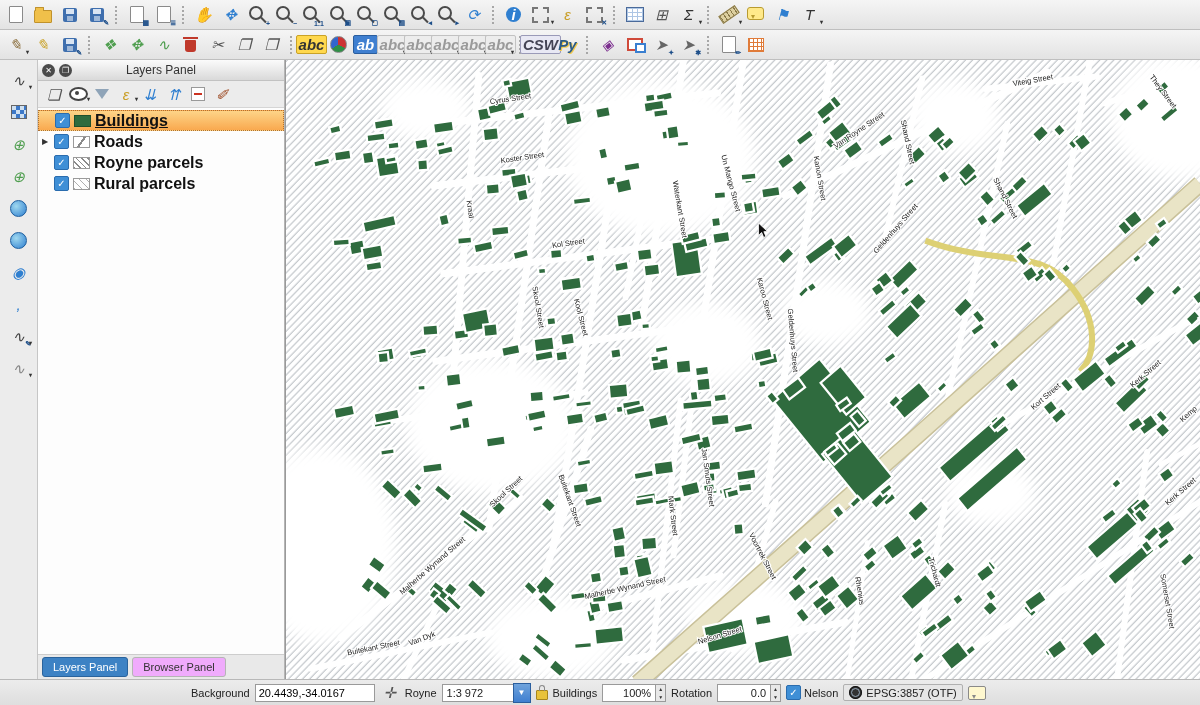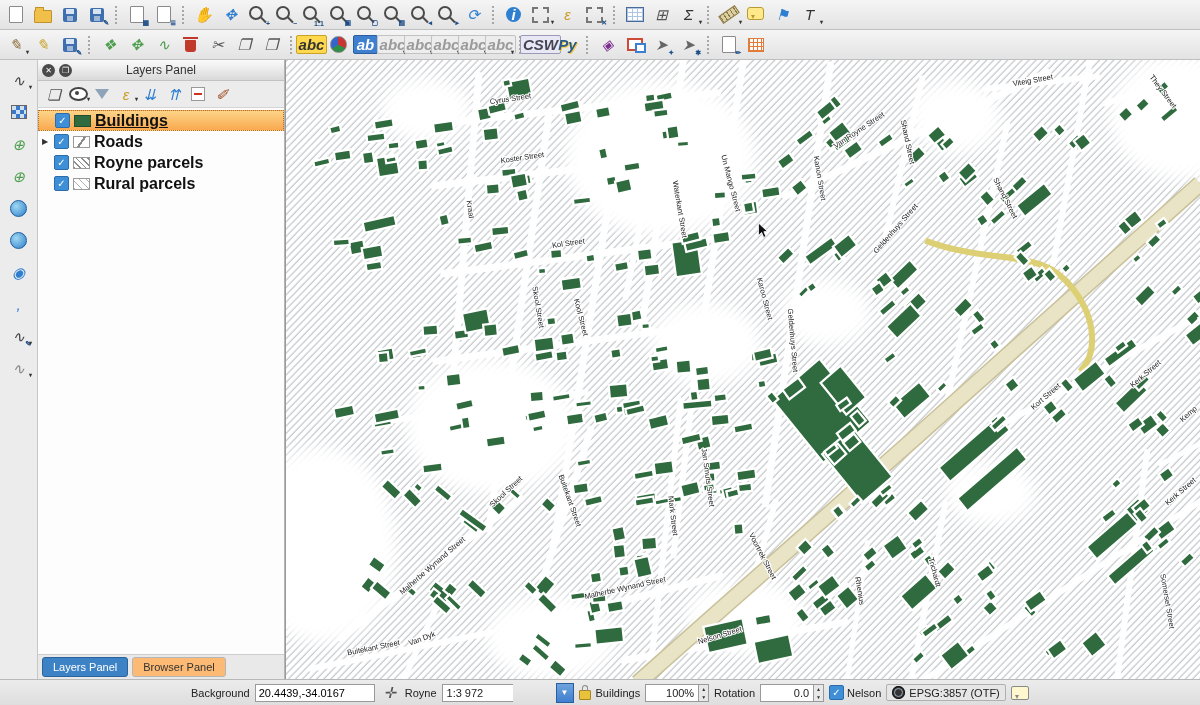--- a/index.html
+++ b/index.html
@@ -66,31 +66,31 @@
   .cb.on{background:#3f8fd6;border-color:#2a6cae;}
   .swatch{width:17px;height:12px;border:1px solid #9a9a9a;flex:none;box-sizing:border-box;}
   .sw-building{background:#2f6b3e;border-color:#20502c;}
   .sw-line{background:linear-gradient(-55deg,transparent 44%,#8a8a8a 44% 56%,transparent 56%),#fff;}
   .sw-hatch{background:repeating-linear-gradient(45deg,#8a8a8a 0 1px,transparent 1px 4px),#fff;}
   .sw-hatch2{background:repeating-linear-gradient(45deg,#b0b0b0 0 1px,transparent 1px 5px),#fff;}
   .sw-solid{background:#8a7c4b;border-color:#6a5e36;}
   .llabel{font-size:16px;font-weight:bold;color:#111;white-space:nowrap;}
   .lrow.sel .llabel{text-decoration:underline;}
   .panel-tabs{height:24px;display:flex;align-items:center;gap:4px;padding:0 4px;background:#e9e9e9;border-top:1px solid #cdcdcd;}
-  .ptab{font-size:11px;padding:3px 10px;border-radius:3px;border:1px solid #b5b5b5;background:#fdba74;color:#333;}
+  .ptab{font-size:11px;padding:3px 10px;border-radius:3px;border:1px solid #b5b5b5;background:#f0abfc;color:#333;}
   .ptab.active{background:#3d82c4;border-color:#2a639c;color:#fff;}
   .map-wrap{flex:1;position:relative;background:#fff;border-left:1px solid #9a9a9a;overflow:hidden;}
   .map-wrap svg{display:block;width:100%;height:100%;}
   
   .statusbar{height:26px;background:linear-gradient(#ececec,#dedede);border-top:1px solid #b8b8b8;display:flex;align-items:center;gap:5px;padding:0 6px;box-sizing:border-box;font-size:11px;}
   .sb-spacer{width:180px;}
   .sb-label{color:#222;}
   .sb-input{height:16px;border:1px solid #9a9a9a;background:#fff;font-size:11px;font-family:"Liberation Sans",sans-serif;padding:0 3px;}
   .coord{width:112px;}
-  .sb-combo{display:flex;align-items:center;gap:43px;}
+  .sb-combo{display:flex;align-items:center;}
   .sb-combo .val{height:16px;border:1px solid #9a9a9a;border-right:none;background:#fff;padding:0 4px;min-width:62px;line-height:16px;}
   .sb-combo .btn{width:16px;height:18px;background:linear-gradient(#6fa3dc,#3f7fd0);border:1px solid #2a5e9e;color:#fff;font-size:8px;display:flex;align-items:center;justify-content:center;}
   .spin{display:flex;align-items:center;}
   .spin .val{height:16px;border:1px solid #9a9a9a;border-right:none;background:#fff;padding:0 4px;min-width:44px;line-height:16px;text-align:right;}
   .spin .steps{display:flex;flex-direction:column;border:1px solid #9a9a9a;background:#e8e8e8;}
   .spin .steps span{font-size:5px;line-height:8px;padding:0 2px;color:#333;}
   .ic-lock{width:10px;height:8px;background:#e8c23a;border:1px solid #a8861d;border-radius:1px;position:relative;margin-top:5px;}
   .ic-lock::before{content:"";position:absolute;top:-6px;left:2px;width:4px;height:5px;border:1.5px solid #8a8a8a;border-bottom:none;border-radius:3px 3px 0 0;}
   .ic-crs{width:13px;height:13px;border-radius:50%;background:#333;position:relative;box-shadow:inset 0 0 0 1px #111;}
   .ic-crs::after{content:"";position:absolute;inset:2px;border-radius:50%;border:1px solid #9ab;}

